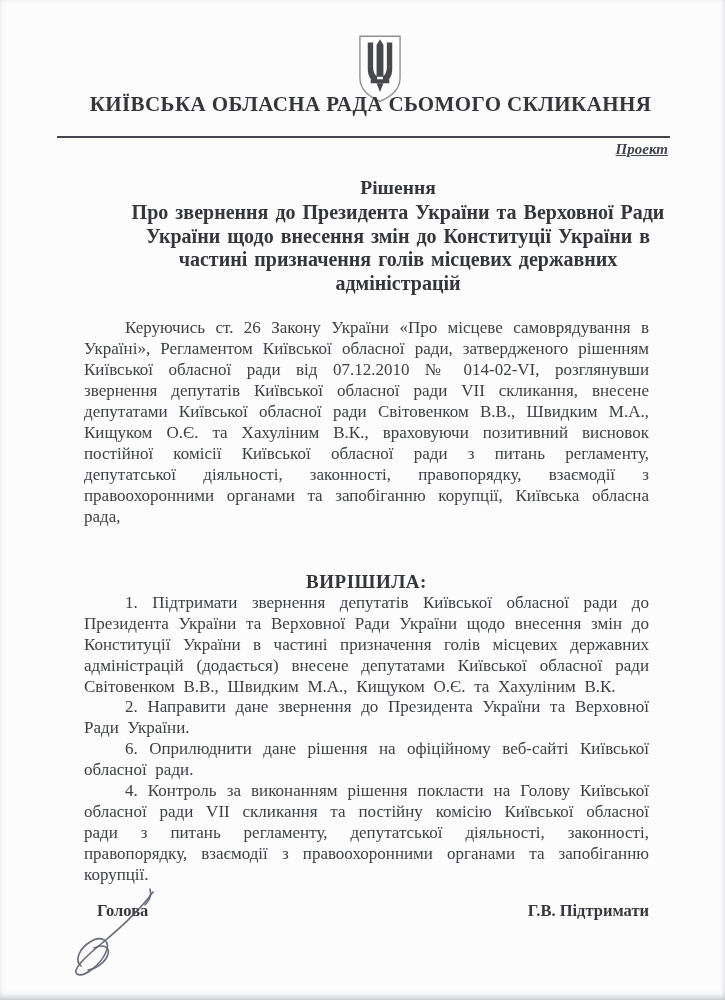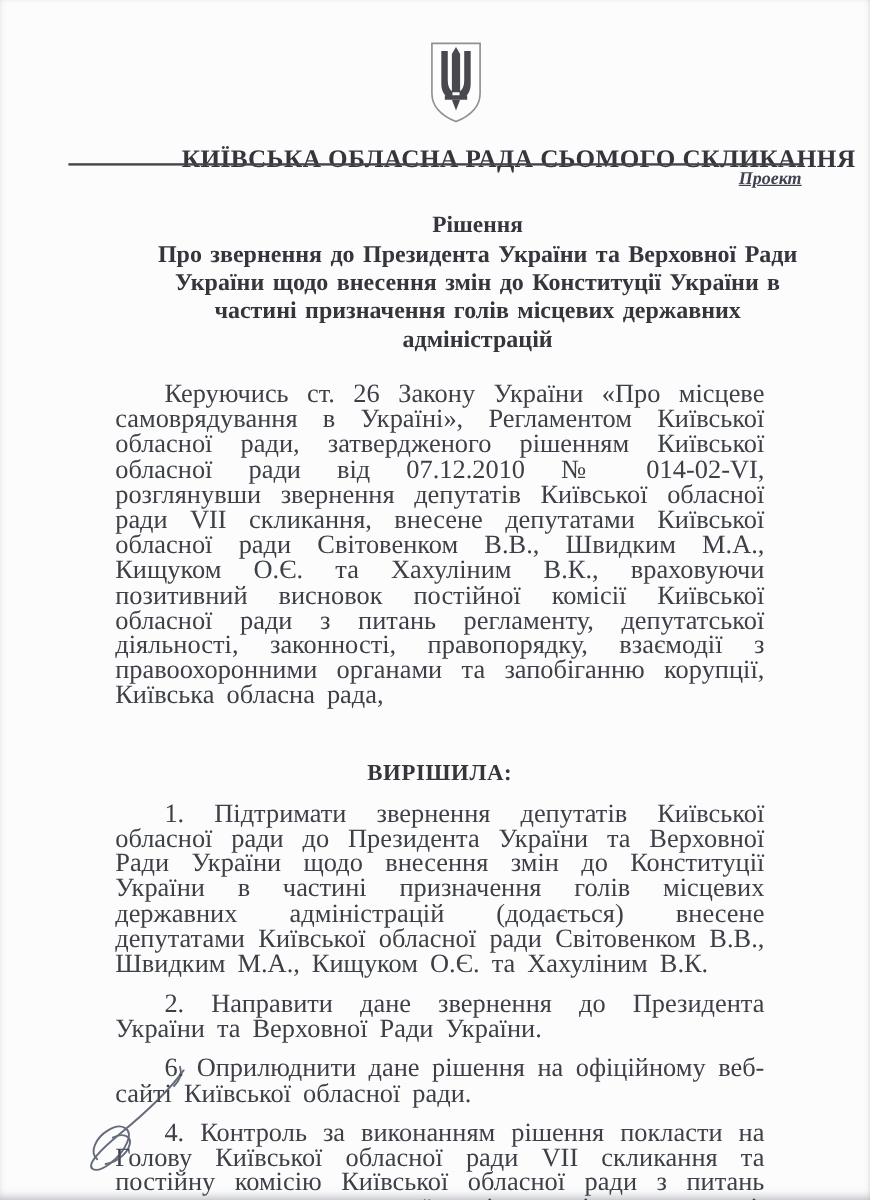--- a/index.html
+++ b/index.html
@@ -14,22 +14,22 @@
     box-shadow:inset 0 -5px 7px -3px rgba(120,125,135,.5),
                inset -2px 0 4px -3px rgba(150,155,165,.35),
                inset 0 2px 4px -3px rgba(170,175,185,.25);
   }
   .emblem{
     position:absolute;top:33px;left:50%;
     transform:translateX(calc(-50% + 17px));
     line-height:0;
   }
   .org-name{
-    position:absolute;top:120px;left:28px;right:12px;
-    margin:0;text-align:right;
+    position:absolute;top:92px;left:28px;right:12px;
+    margin:0;text-align:center;
     font-size:21px;font-weight:bold;letter-spacing:.4px;
     color:#34363c;
   }
   .header-rule{
     position:absolute;top:136px;left:57px;width:613px;
     border-top:2.5px solid #45464c;
   }
   .draft-label{
     position:absolute;top:141px;left:57px;width:611px;
     text-align:right;
@@ -47,22 +47,22 @@
   .doc-type{
     margin:0 0 2px 0;
     font-size:19.5px;font-weight:bold;line-height:23px;
   }
   .subject{
     margin:0;
     font-size:20px;font-weight:bold;line-height:23.6px;
     word-spacing:2px;
   }
   .para{
-    margin:12px;
-    font-size:22px;line-height:20.9px;
+    margin:0;
+    font-size:17px;line-height:20.9px;
     text-align:justify;text-indent:41px;
     word-spacing:4.5px;
     color:#3d4046;
   }
   .preamble{margin-top:23px;}
   .resolved-heading{
     text-align:center;font-size:19px;font-weight:bold;
     line-height:21.5px;letter-spacing:.5px;color:#34363c;margin-top:44px;
   }
   .sig-row{

